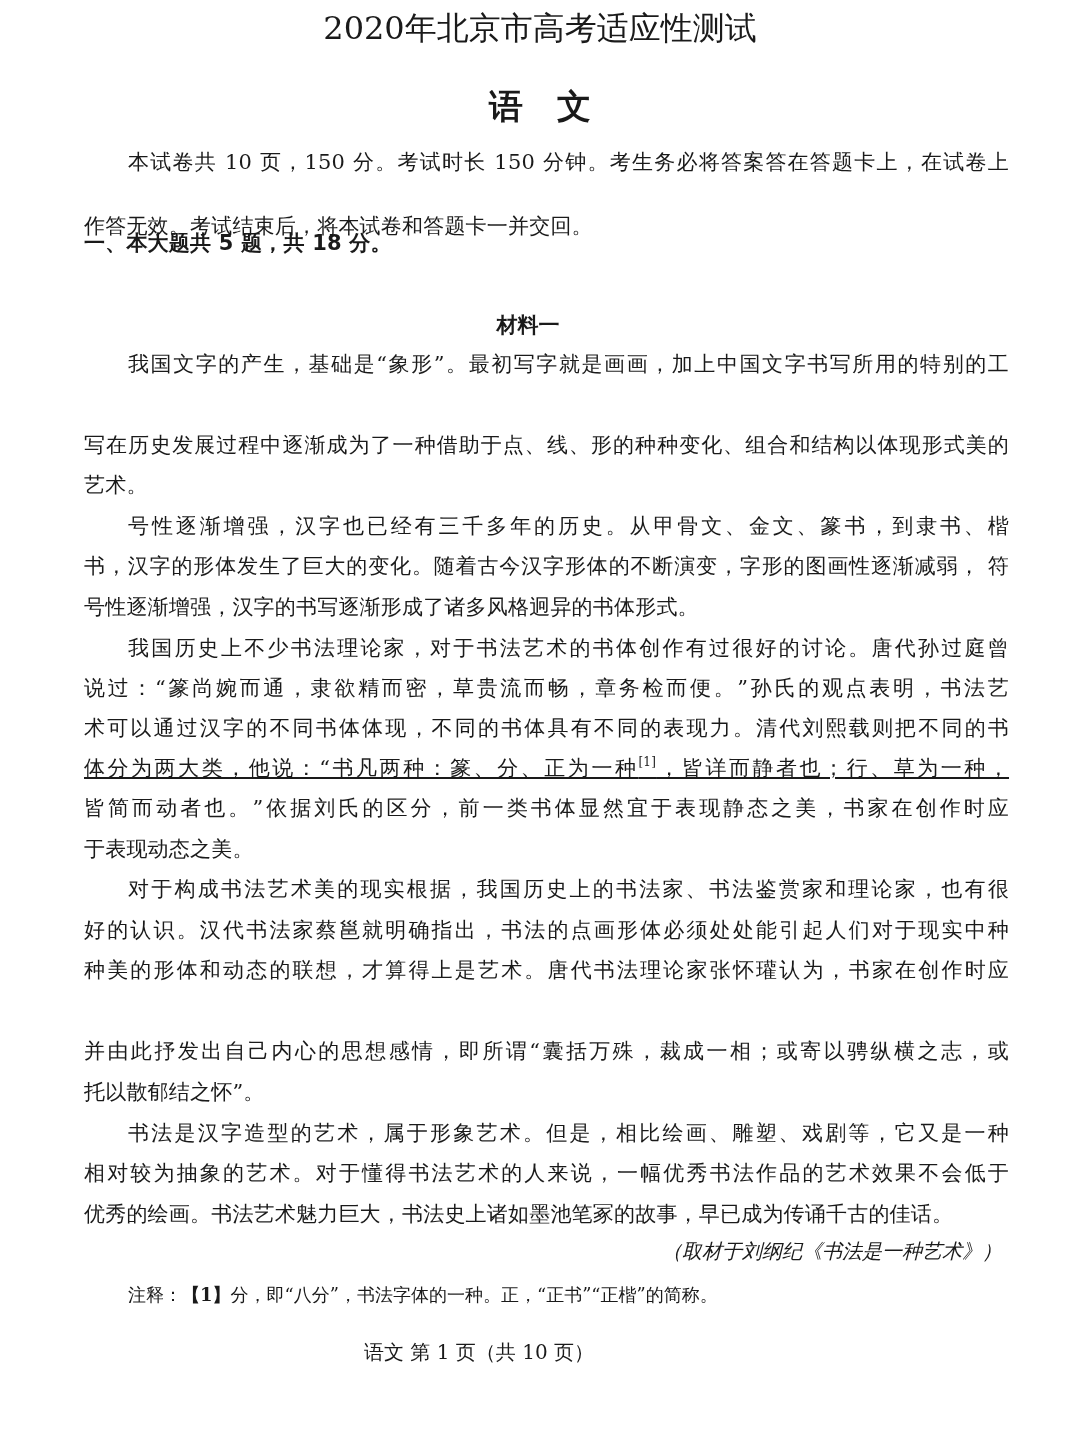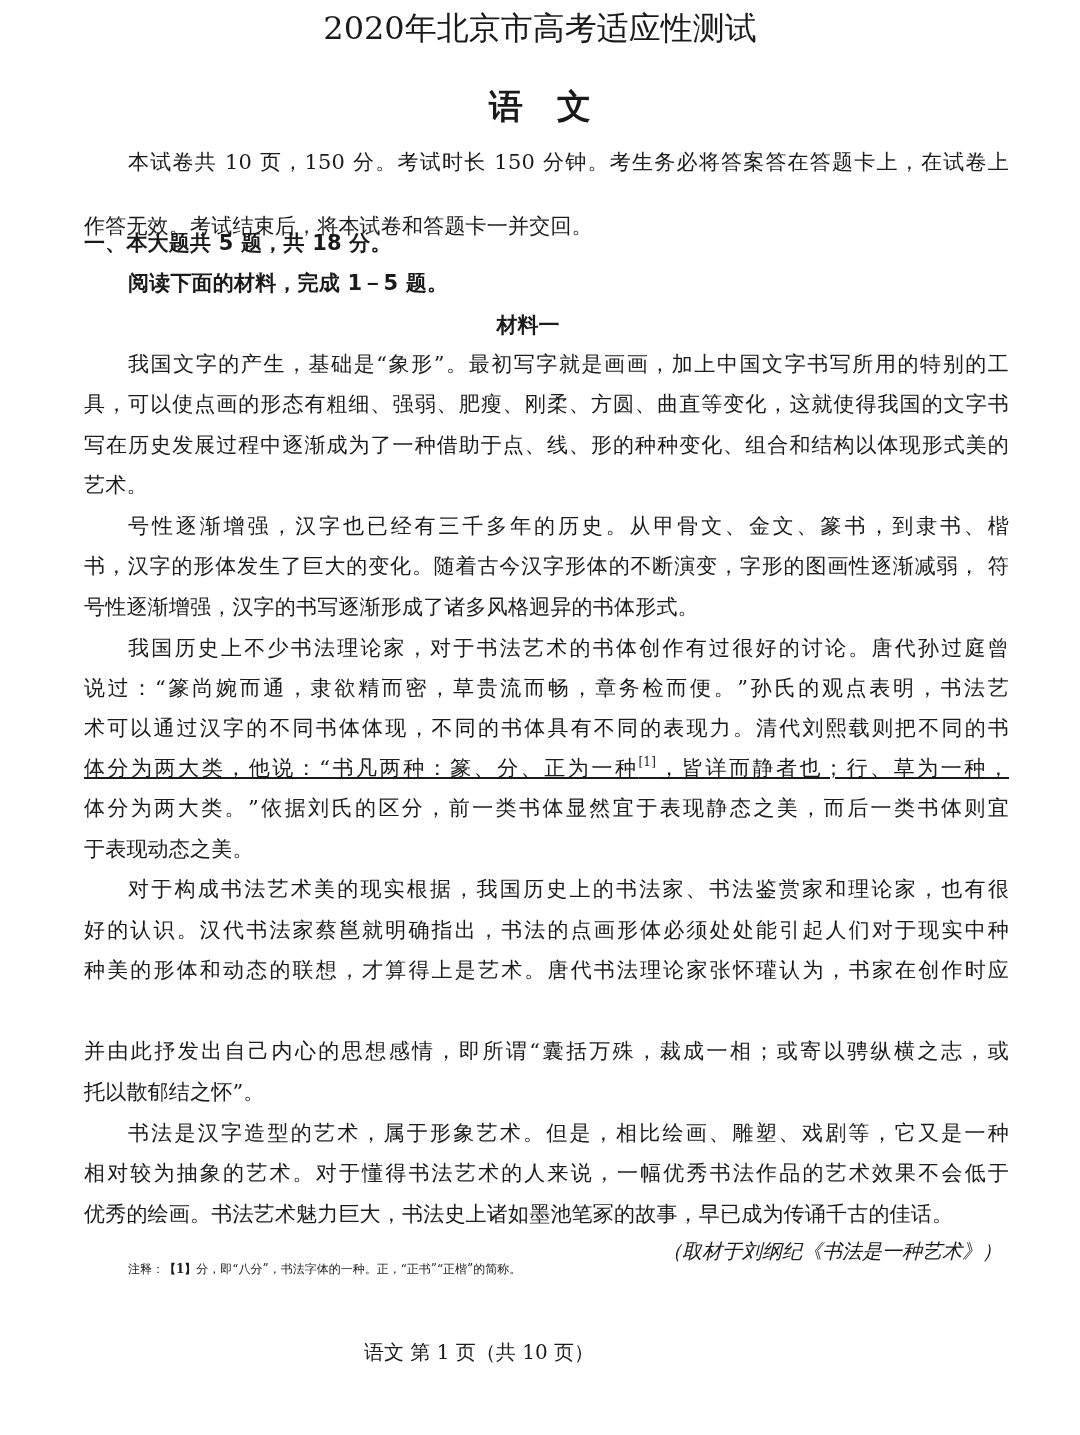--- a/index.html
+++ b/index.html
@@ -74,22 +74,22 @@
       right: 78px;
       top: 1236px;
       font-size: 20px;
       line-height: 30px;
       font-style: italic;
       white-space: nowrap;
     }
     .note {
       position: absolute;
       left: 128px;
-      top: 1255px;
-      font-size: 12px;
+      top: 1281px;
+      font-size: 18px;
       line-height: 28px;
       white-space: nowrap;
     }
     .note .note-label { font-weight: normal; }
     .note .note-mark { font-weight: bold; }
     .footer {
       position: absolute;
       left: 0; width: 958px;
       top: 1337px;
       text-align: center;
@@ -110,38 +110,36 @@
   <div class="title">2020年北京市高考适应性测试</div>
 
   <div class="subject">
     <span>语</span><span class="gap"></span><span>文</span>
   </div>
 
   <div class="line indent" style="top:147px;">本试卷共 10 页，150 分。考试时长 150 分钟。考生务必将答案答在答题卡上，在试卷上</div>
   <div class="line last" style="top:187px;margin-top:24px;">作答无效。考试结束后，将本试卷和答题卡一并交回。</div>
 
   <div class="line bold" style="top:228px;">一、本大题共 5 题，共 18 分。</div>
-  <div class="line bold indent" style="top:268px; left:128px;">阅读下面的材料，完成 1－5 题。</div>
 
   <div class="material-title">材料一</div>
 
   <div class="line indent" style="top:349px;">我国文字的产生，基础是“象形”。最初写字就是画画，加上中国文字书写所用的特别的工</div>
-  <div class="line" style="top:389px;">具，可以使点画的形态有粗细、强弱、肥瘦、刚柔、方圆、曲直等变化，这就使得我国的文字书</div>
   <div class="line" style="top:430px;">写在历史发展过程中逐渐成为了一种借助于点、线、形的种种变化、组合和结构以体现形式美的</div>
   <div class="line last" style="top:470px;">艺术。</div>
 
   <div class="line indent" style="top:511px;">号性逐渐增强，汉字也已经有三千多年的历史。从甲骨文、金文、篆书，到隶书、楷</div>
   <div class="line" style="top:551px;">书，汉字的形体发生了巨大的变化。随着古今汉字形体的不断演变，字形的图画性逐渐减弱， 符</div>
   <div class="line last" style="top:592px;">号性逐渐增强，汉字的书写逐渐形成了诸多风格迥异的书体形式。</div>
 
   <div class="line indent" style="top:633px;">我国历史上不少书法理论家，对于书法艺术的书体创作有过很好的讨论。唐代孙过庭曾</div>
   <div class="line" style="top:673px;">说过：“篆尚婉而通，隶欲精而密，草贵流而畅，章务检而便。”孙氏的观点表明，书法艺</div>
   <div class="line" style="top:713px;">术可以通过汉字的不同书体体现，不同的书体具有不同的表现力。清代刘熙载则把不同的书</div>
   <div class="line" style="top:753px;text-decoration:underline;"><span>体分为两大类，他说：“书凡两种：篆、分、正为一种</span><sup class="fn">[1]</sup><span>，皆详而静者也；行、草为一种，</span></div>
-  <div class="line" style="top:793px;">体分为两大类。”依据刘氏的区分，前一类书体显然宜于表现静态之美，而后一类书体则宜</div>
+  <div class="line" style="top:793px;">皆简而动者也。”依据刘氏的区分，前一类书体显然宜于表现静态之美，书家在创作时应</div>
   <div class="line last" style="top:834px;">于表现动态之美。</div>
 
   <div class="line indent" style="top:874px;">对于构成书法艺术美的现实根据，我国历史上的书法家、书法鉴赏家和理论家，也有很</div>
   <div class="line" style="top:915px;">好的认识。汉代书法家蔡邕就明确指出，书法的点画形体必须处处能引起人们对于现实中种</div>
   <div class="line" style="top:955px;">种美的形体和动态的联想，才算得上是艺术。唐代书法理论家张怀瓘认为，书家在创作时应</div>
   <div class="line" style="top:1036px;">并由此抒发出自己内心的思想感情，即所谓“囊括万殊，裁成一相；或寄以骋纵横之志，或</div>
   <div class="line last" style="top:1077px;">托以散郁结之怀”。</div>
 
   <div class="line indent" style="top:1118px;">书法是汉字造型的艺术，属于形象艺术。但是，相比绘画、雕塑、戏剧等，它又是一种</div>
   <div class="line" style="top:1158px;">相对较为抽象的艺术。对于懂得书法艺术的人来说，一幅优秀书法作品的艺术效果不会低于</div>

